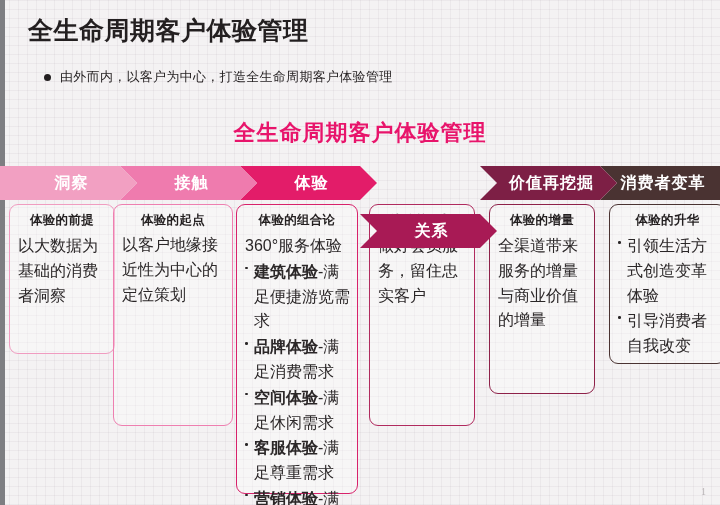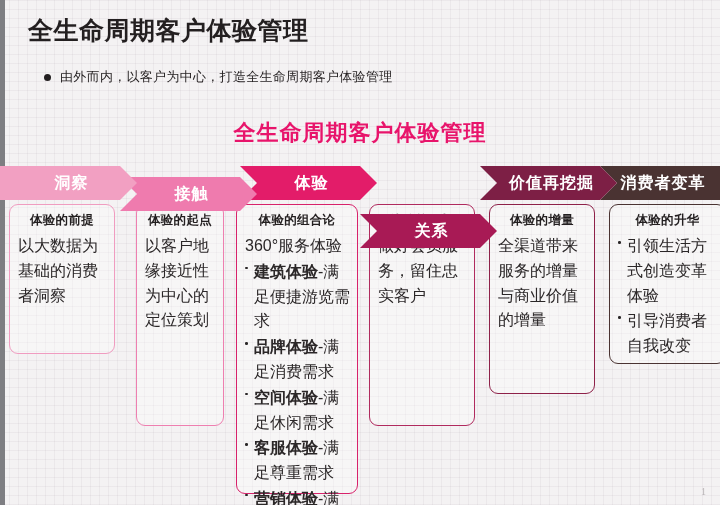--- a/index.html
+++ b/index.html
@@ -97,21 +97,21 @@
     <div id="bullet-dot"></div>
     <div id="bullet-text">由外而内，以客户为中心，打造全生命周期客户体验管理</div>
   </div>
 
   <div id="chart">
     <div id="chart-title">全生命周期客户体验管理</div>
     <div id="chevron-band">
         <div class="chev" style="left: 0px; width: 137px; background: rgb(242, 160, 194); z-index: 6; clip-path: polygon(0px 0px, 120px 0px, 100% 50%, 120px 100%, 0px 100%);">
           <span>洞察</span>
         </div>
-        <div class="chev" style="left: 120px; width: 137px; background: rgb(239, 123, 174); z-index: 5; clip-path: polygon(0px 0px, 120px 0px, 100% 50%, 120px 100%, 0px 100%, 17px 50%); margin-top: 11px;">
+        <div class="chev" style="left: 120px; width: 137px; background: rgb(239, 123, 174); z-index: 5; clip-path: polygon(0px 0px, 120px 0px, 100% 50%, 120px 100%, 0px 100%, 17px 50%);">
           <span>接触</span>
         </div>
         <div class="chev" style="left: 240px; width: 137px; background: rgb(227, 28, 105); z-index: 4; clip-path: polygon(0px 0px, 120px 0px, 100% 50%, 120px 100%, 0px 100%, 17px 50%);">
           <span>体验</span>
         </div>
         <div class="chev" style="left: 360px; width: 137px; background: rgb(168, 26, 85); z-index: 3; clip-path: polygon(0px 0px, 120px 0px, 100% 50%, 120px 100%, 0px 100%, 17px 50%); margin-top: 48px;">
           <span>关系</span>
         </div>
         <div class="chev" style="left: 480px; width: 137px; background: rgb(125, 31, 69); z-index: 2; clip-path: polygon(0px 0px, 120px 0px, 100% 50%, 120px 100%, 0px 100%, 17px 50%);">
           <span>价值再挖掘</span>
@@ -120,21 +120,21 @@
           <span>消费者变革</span>
         </div>
       </div>
     <div id="boxes">
         <div class="colbox" style="left: 9px; width: 106px; height: 150px; border-color: rgb(240, 156, 192);">
           <div class="box-title">体验的前提</div>
           <div class="box-body">
             <div class="plain">以大数据为基础的消费者洞察</div>
           </div>
         </div>
-        <div class="colbox" style="left: 136px; width: 88px; height: 222px; border-color: rgb(238, 127, 176);">
+        <div class="colbox" style="left: 113px; width: 120px; height: 222px; border-color: rgb(238, 127, 176); font-family: Liberation Mono, monospace;">
           <div class="box-title">体验的起点</div>
           <div class="box-body">
             <div class="plain">以客户地缘接近性为中心的定位策划</div>
           </div>
         </div>
         <div class="colbox" style="left: 236px; width: 122px; height: 290px; border-color: rgb(216, 34, 107);">
           <div class="box-title">体验的组合论</div>
           <div class="box-body">
             <div class="lead">360°服务体验</div>
             <ul class="bl">

